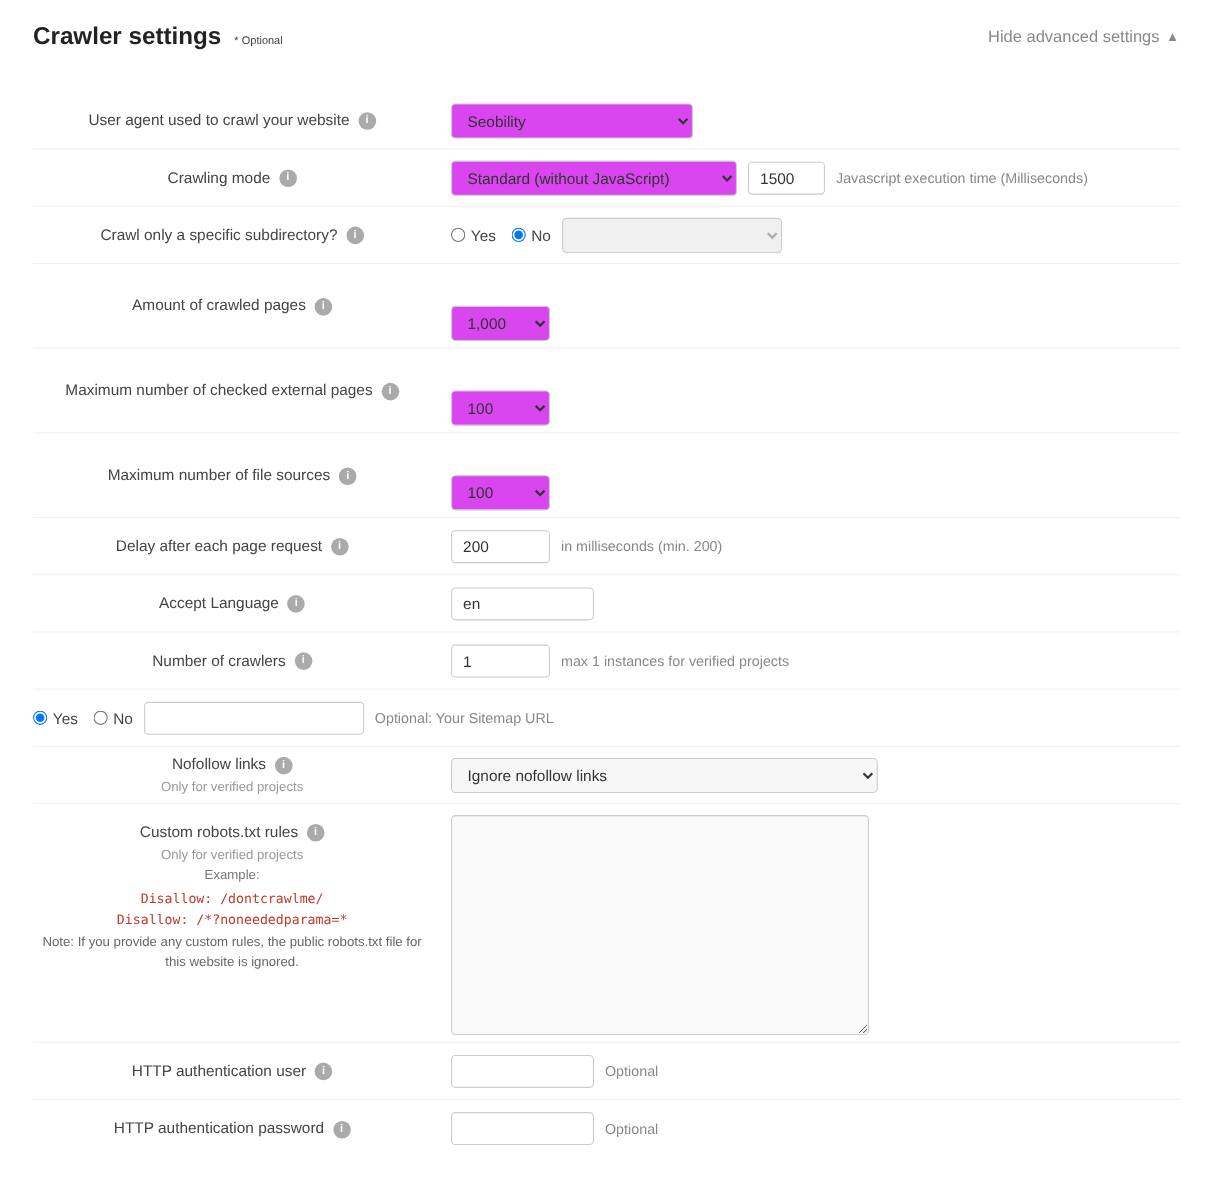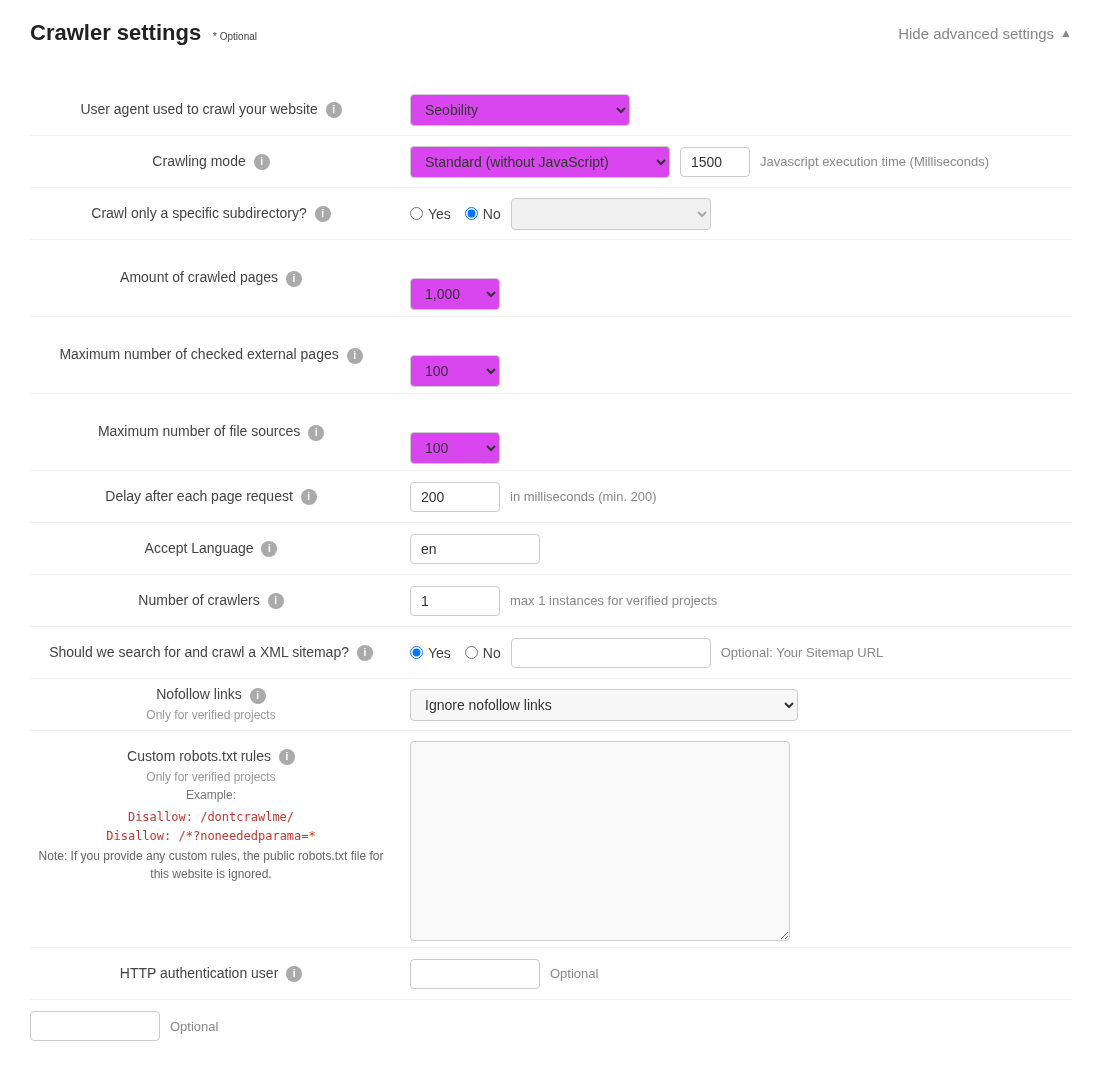--- a/index.html
+++ b/index.html
@@ -385,24 +385,20 @@
       <span>Number of crawlers</span>
       <span class="info-icon">i</span>
     </div>
     <div class="control-col">
       <input type="number" class="input-number-sm" value="1" style="">
       <span class="hint-text">max 1 instances for verified projects</span>
     </div>
   </div>
 
   <div class="form-row">
-    <div class="label-col">
-      <span>Should we search for and crawl a XML sitemap?</span>
-      <span class="info-icon">i</span>
-    </div>
     <div class="control-col">
       <div class="radio-group">
         <label class="radio-label">
           <input type="radio" name="xml_sitemap" value="yes" checked="" style="">
           <span>Yes</span>
         </label>
         <label class="radio-label">
           <input type="radio" name="xml_sitemap" value="no" style="">
           <span>No</span>
         </label>
@@ -448,20 +444,24 @@
       <span>HTTP authentication user</span>
       <span class="info-icon">i</span>
     </div>
     <div class="control-col">
       <input type="text" class="input-text-sm" placeholder="" style="">
       <span class="hint-text">Optional</span>
     </div>
   </div>
 
   <div class="form-row">
+    <div class="label-col">
+      <span>HTTP authentication password</span>
+      <span class="info-icon">i</span>
+    </div>
     <div class="control-col">
       <input type="password" class="input-text-sm" placeholder="" style="">
       <span class="hint-text">Optional</span>
     </div>
   </div>
 
 </div>
 
 <div class="bottom-bar">
   <button class="add-project-btn">Add project and start crawling</button>

